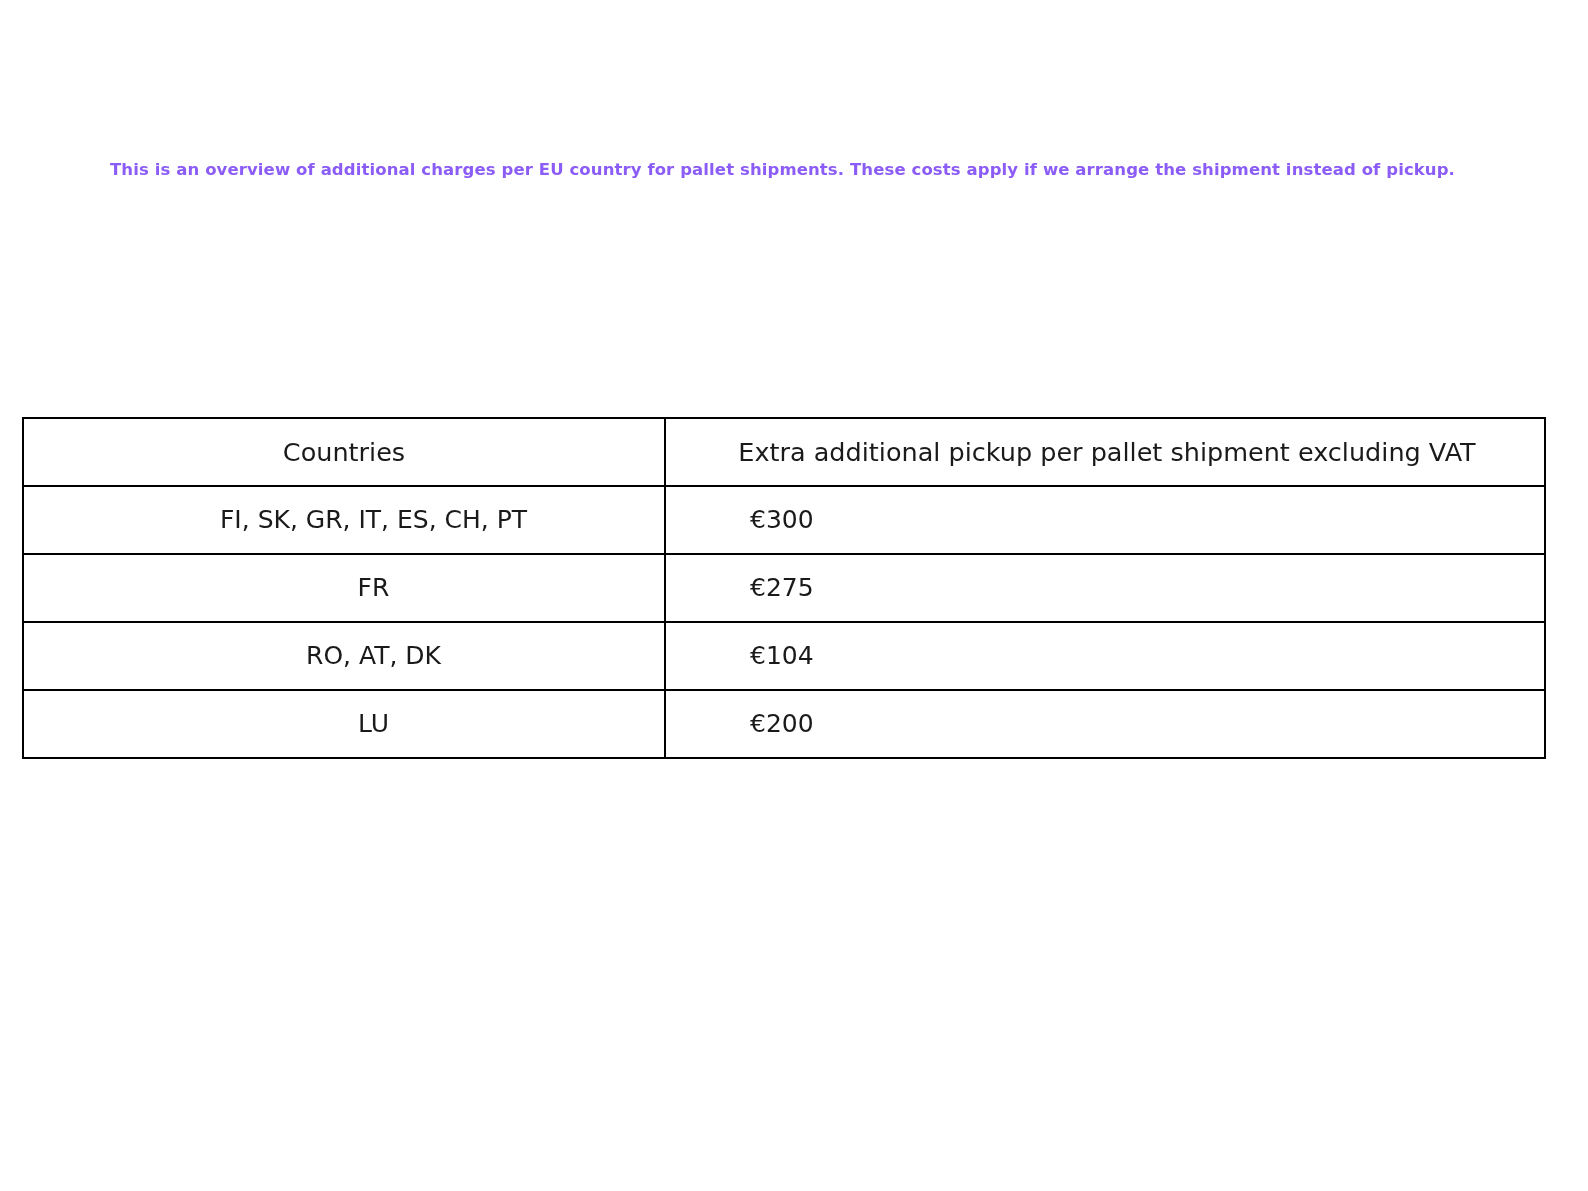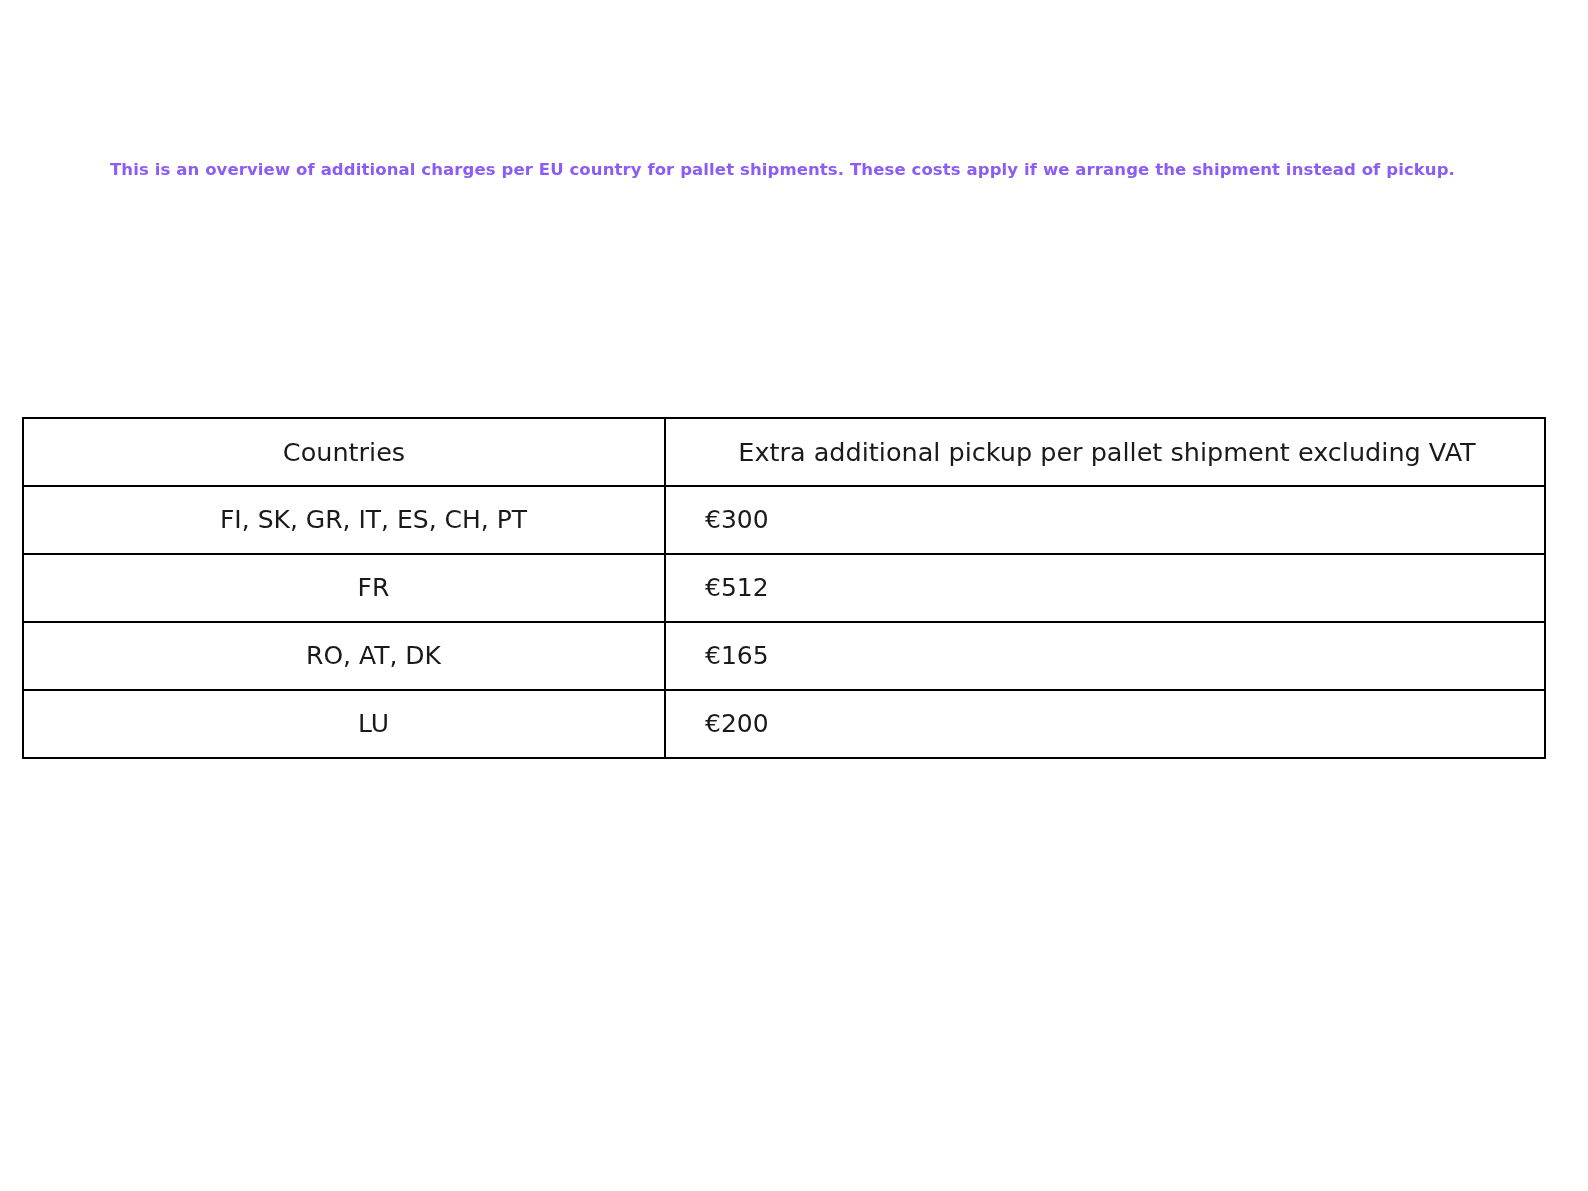--- a/index.html
+++ b/index.html
@@ -59,21 +59,21 @@
   table.charges thead th.head-costs {
     text-align: center;
     padding-left: 14px;
   }
   table.charges tbody td.country {
     text-align: center;
     padding-left: 60px;
   }
   table.charges tbody td.cost {
     text-align: left;
-    padding-left: 39px;
+    padding-left: 84px;
   }
 </style>
 </head>
 <body>
 
 <div class="intro">This is an overview of additional charges per EU country for pallet shipments. These costs apply if we arrange the shipment instead of pickup.</div>
 
 <div class="table-wrap">
   <table class="charges">
     <colgroup>
@@ -86,25 +86,25 @@
         <th class="head-costs">Extra additional pickup per pallet shipment excluding VAT</th>
       </tr>
     </thead>
     <tbody>
       <tr>
         <td class="country">FI, SK, GR, IT, ES, CH, PT</td>
         <td class="cost">€300</td>
       </tr>
       <tr>
         <td class="country">FR</td>
-        <td class="cost">€512</td>
+        <td class="cost">€275</td>
       </tr>
       <tr>
         <td class="country">RO, AT, DK</td>
-        <td class="cost">€165</td>
+        <td class="cost">€104</td>
       </tr>
       <tr>
         <td class="country">LU</td>
         <td class="cost">€200</td>
       </tr>
     </tbody>
   </table>
 </div>
 
 </body></html>

